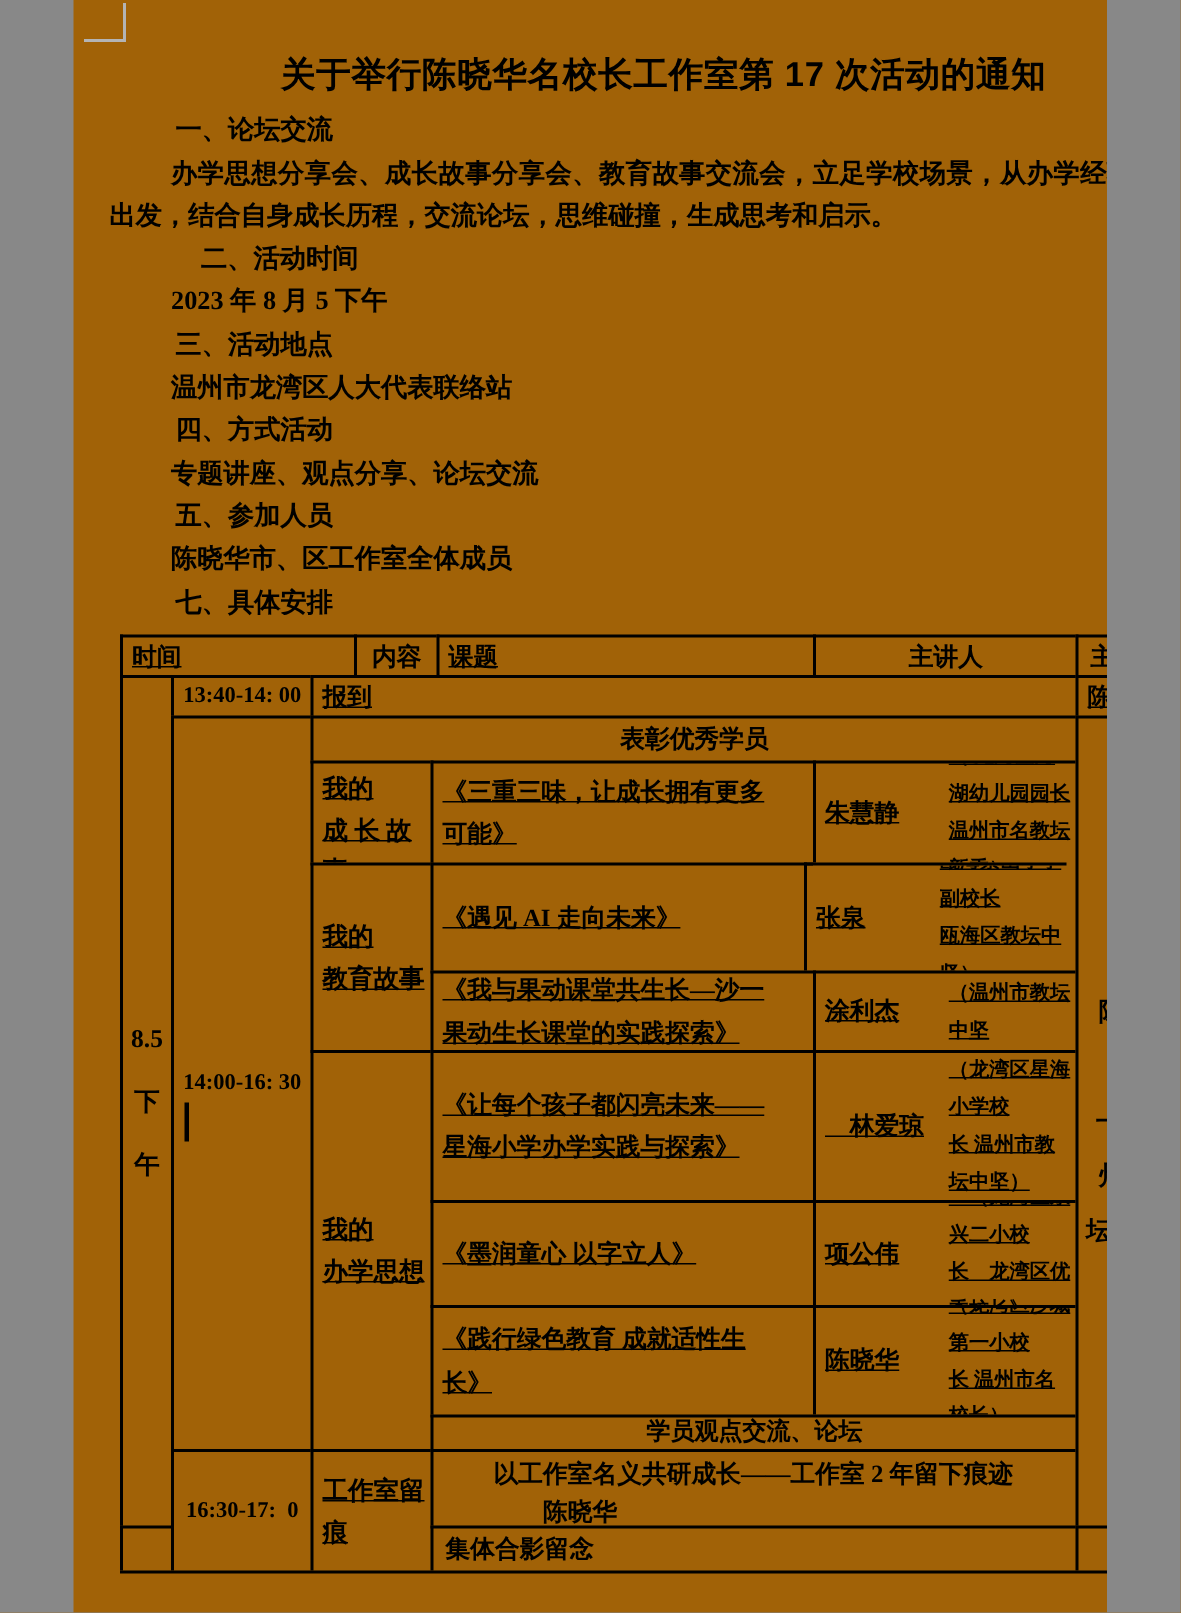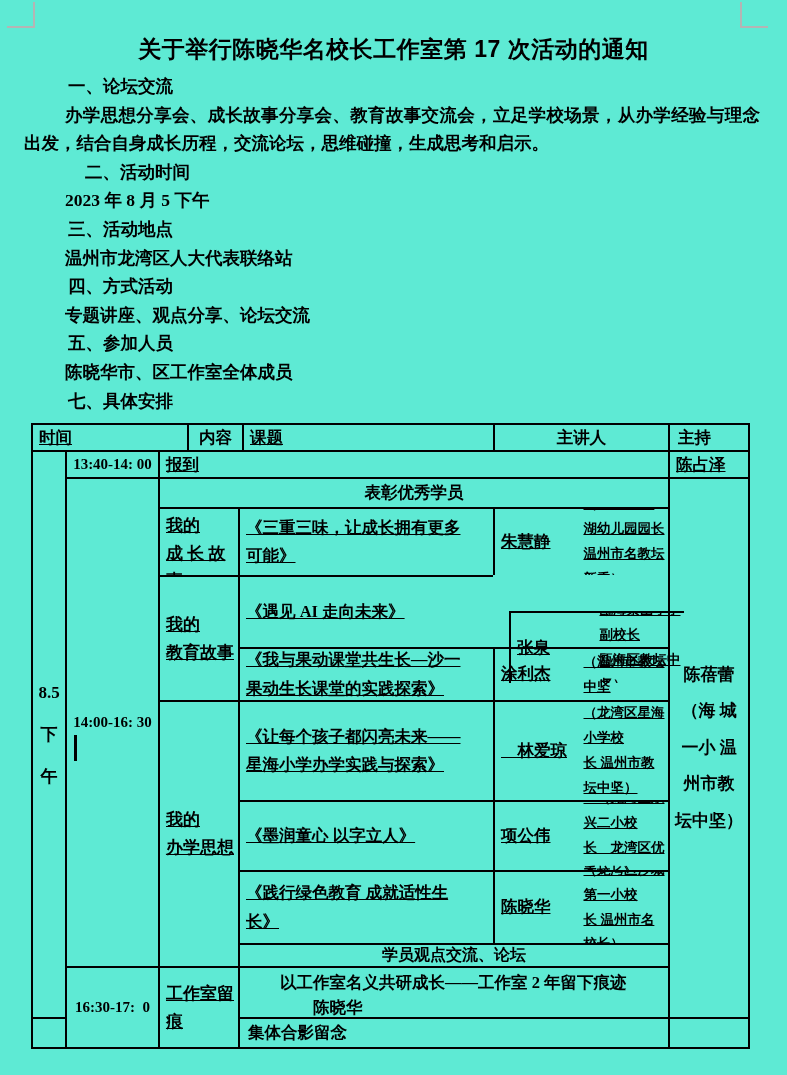--- a/index.html
+++ b/index.html
@@ -1,17 +1,17 @@
 <!DOCTYPE html>
 <html><head>
 <meta charset="utf-8">
 <style>
   html,body{margin:0;padding:0;background:#888;}
   .page{
-    position:relative;width:787px;height:1075px;background:#5eead4;
+    position:relative;width:689px;height:1075px;background:#a16207;
     font-family:"Liberation Serif", serif;color:#000;overflow:hidden;
     margin:0 auto;
   }
   
   .crop{position:absolute;background:#b4b4b4;}
   
   .title{
     position:absolute;top:34px;left:0;width:787px;text-align:center;
     font-family:"Liberation Sans", sans-serif;
     font-size:23px;font-weight:bold;letter-spacing:0.5px;
@@ -158,21 +158,21 @@
       </div>
     <div class="cell speaker pl6" style="left:462px;top:84px;width:175px;height:68px;">
       <span class="name">朱慧静</span>
       <span class="note">（ 龙湾金海湖幼儿园园长
 温州市名教坛新秀）</span>
     </div>
 
     <div class="cell topic pl6" style="left:207px;top:152px;width:255px;height:72px;">
         <span class="pw">《遇见 AI 走向未来》</span>
       </div>
-    <div class="cell speaker pl6" style="left:478px;top:152px;width:175px;height:72px;margin-top:36px;">
+    <div class="cell speaker pl6" style="left:456px;top:152px;width:175px;height:72px;">
       <span class="name">张泉</span>
       <span class="note">瓯海景山小学副校长
 瓯海区教坛中坚）</span>
     </div>
 
     <div class="cell topic pl6" style="left:207px;top:224px;width:255px;height:53px;">
         <span class="pw">《我与果动课堂共生长—沙一
 果动生长课堂的实践探索》</span>
       </div>
     <div class="cell speaker pl6" style="left:462px;top:224px;width:175px;height:53px;">

